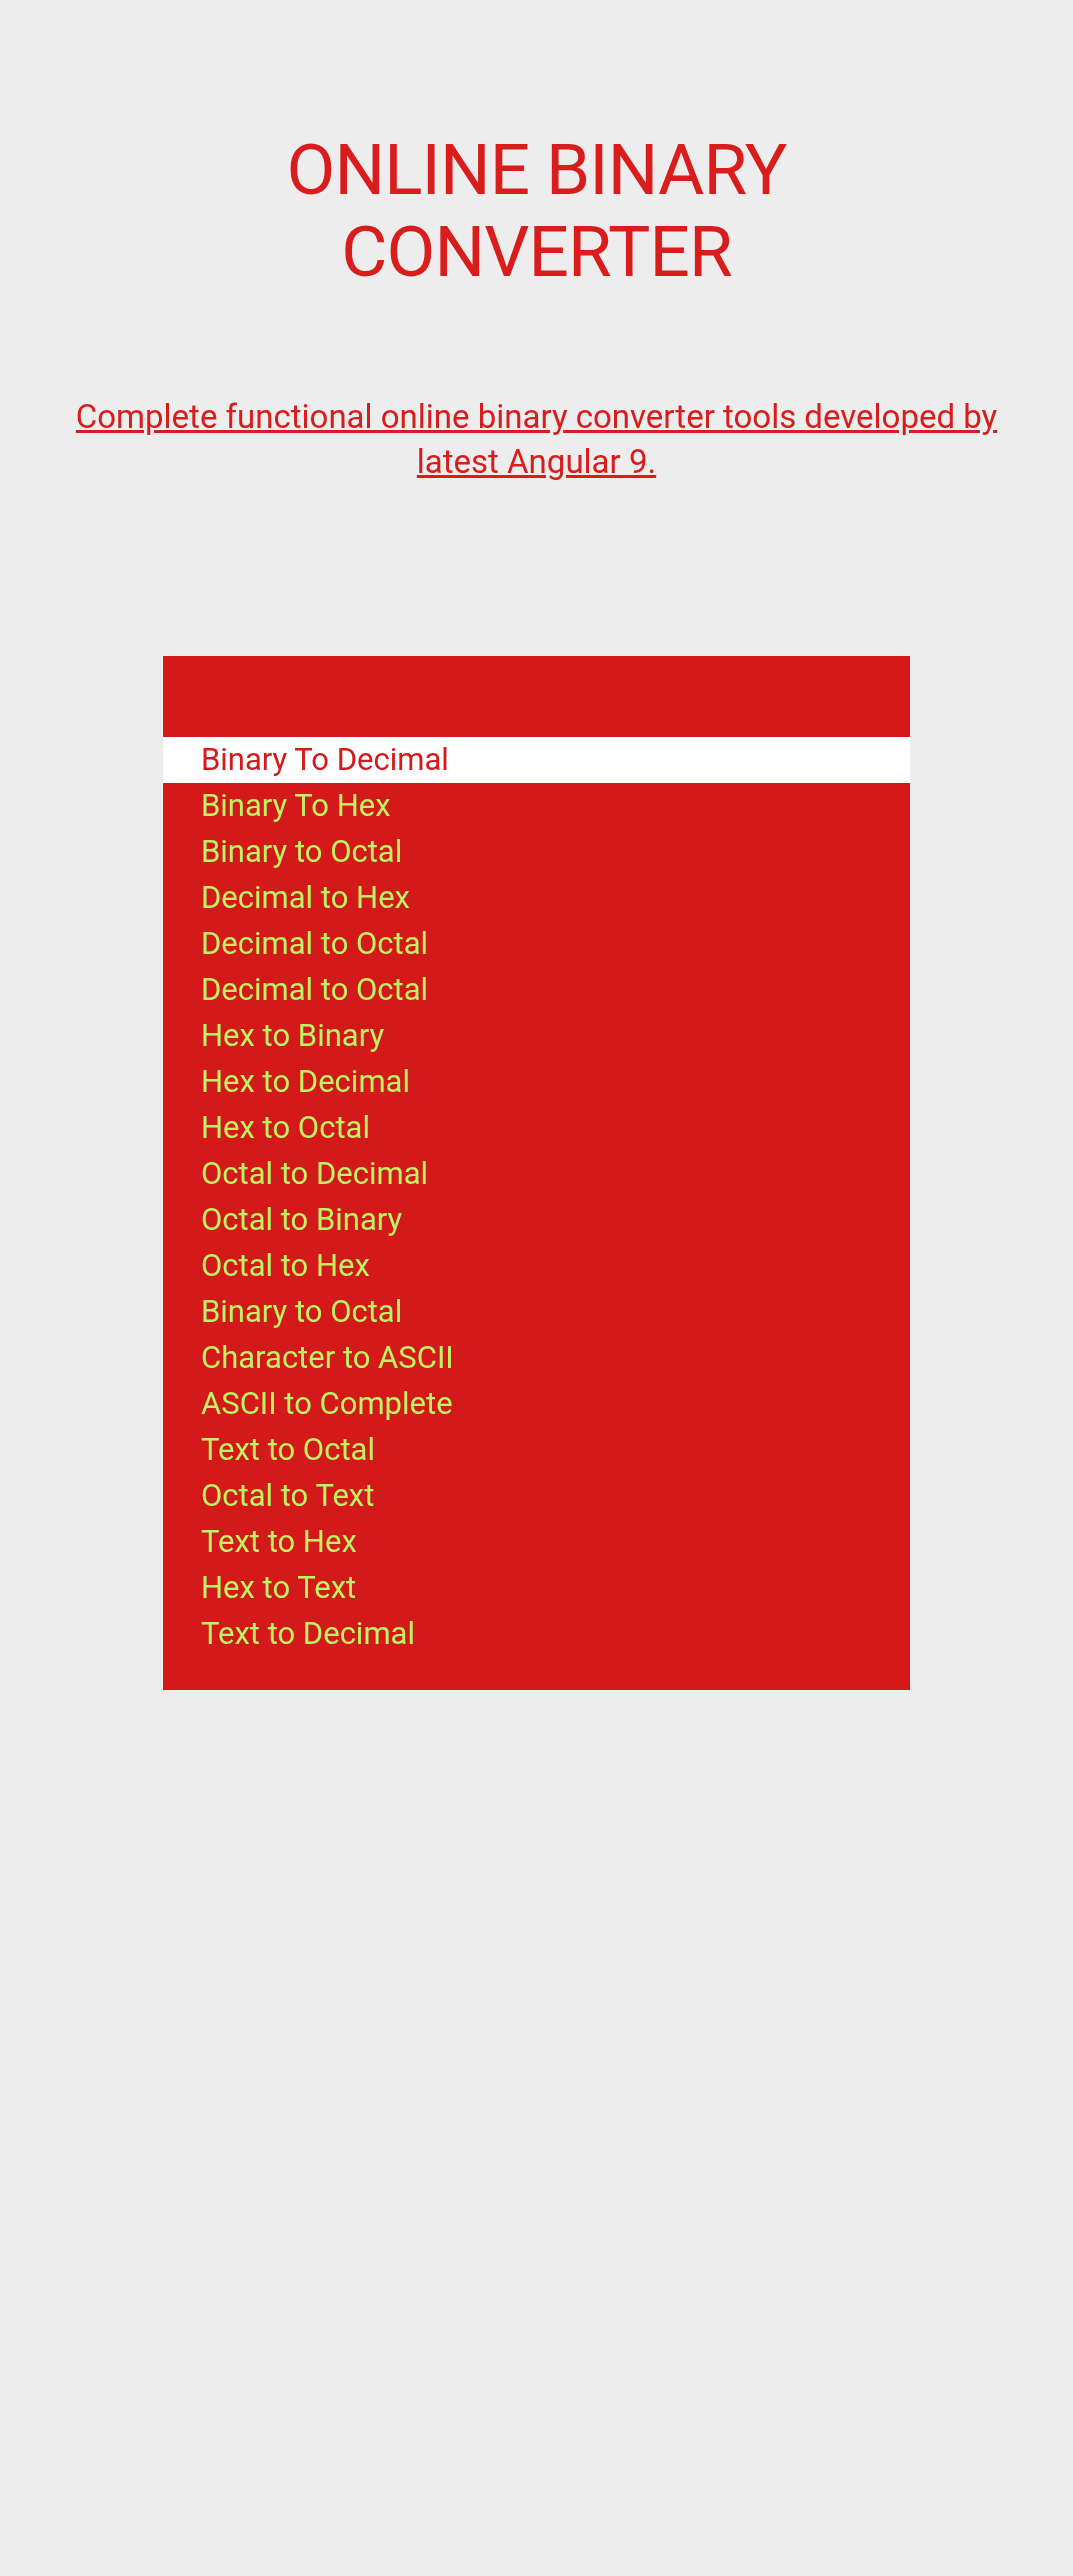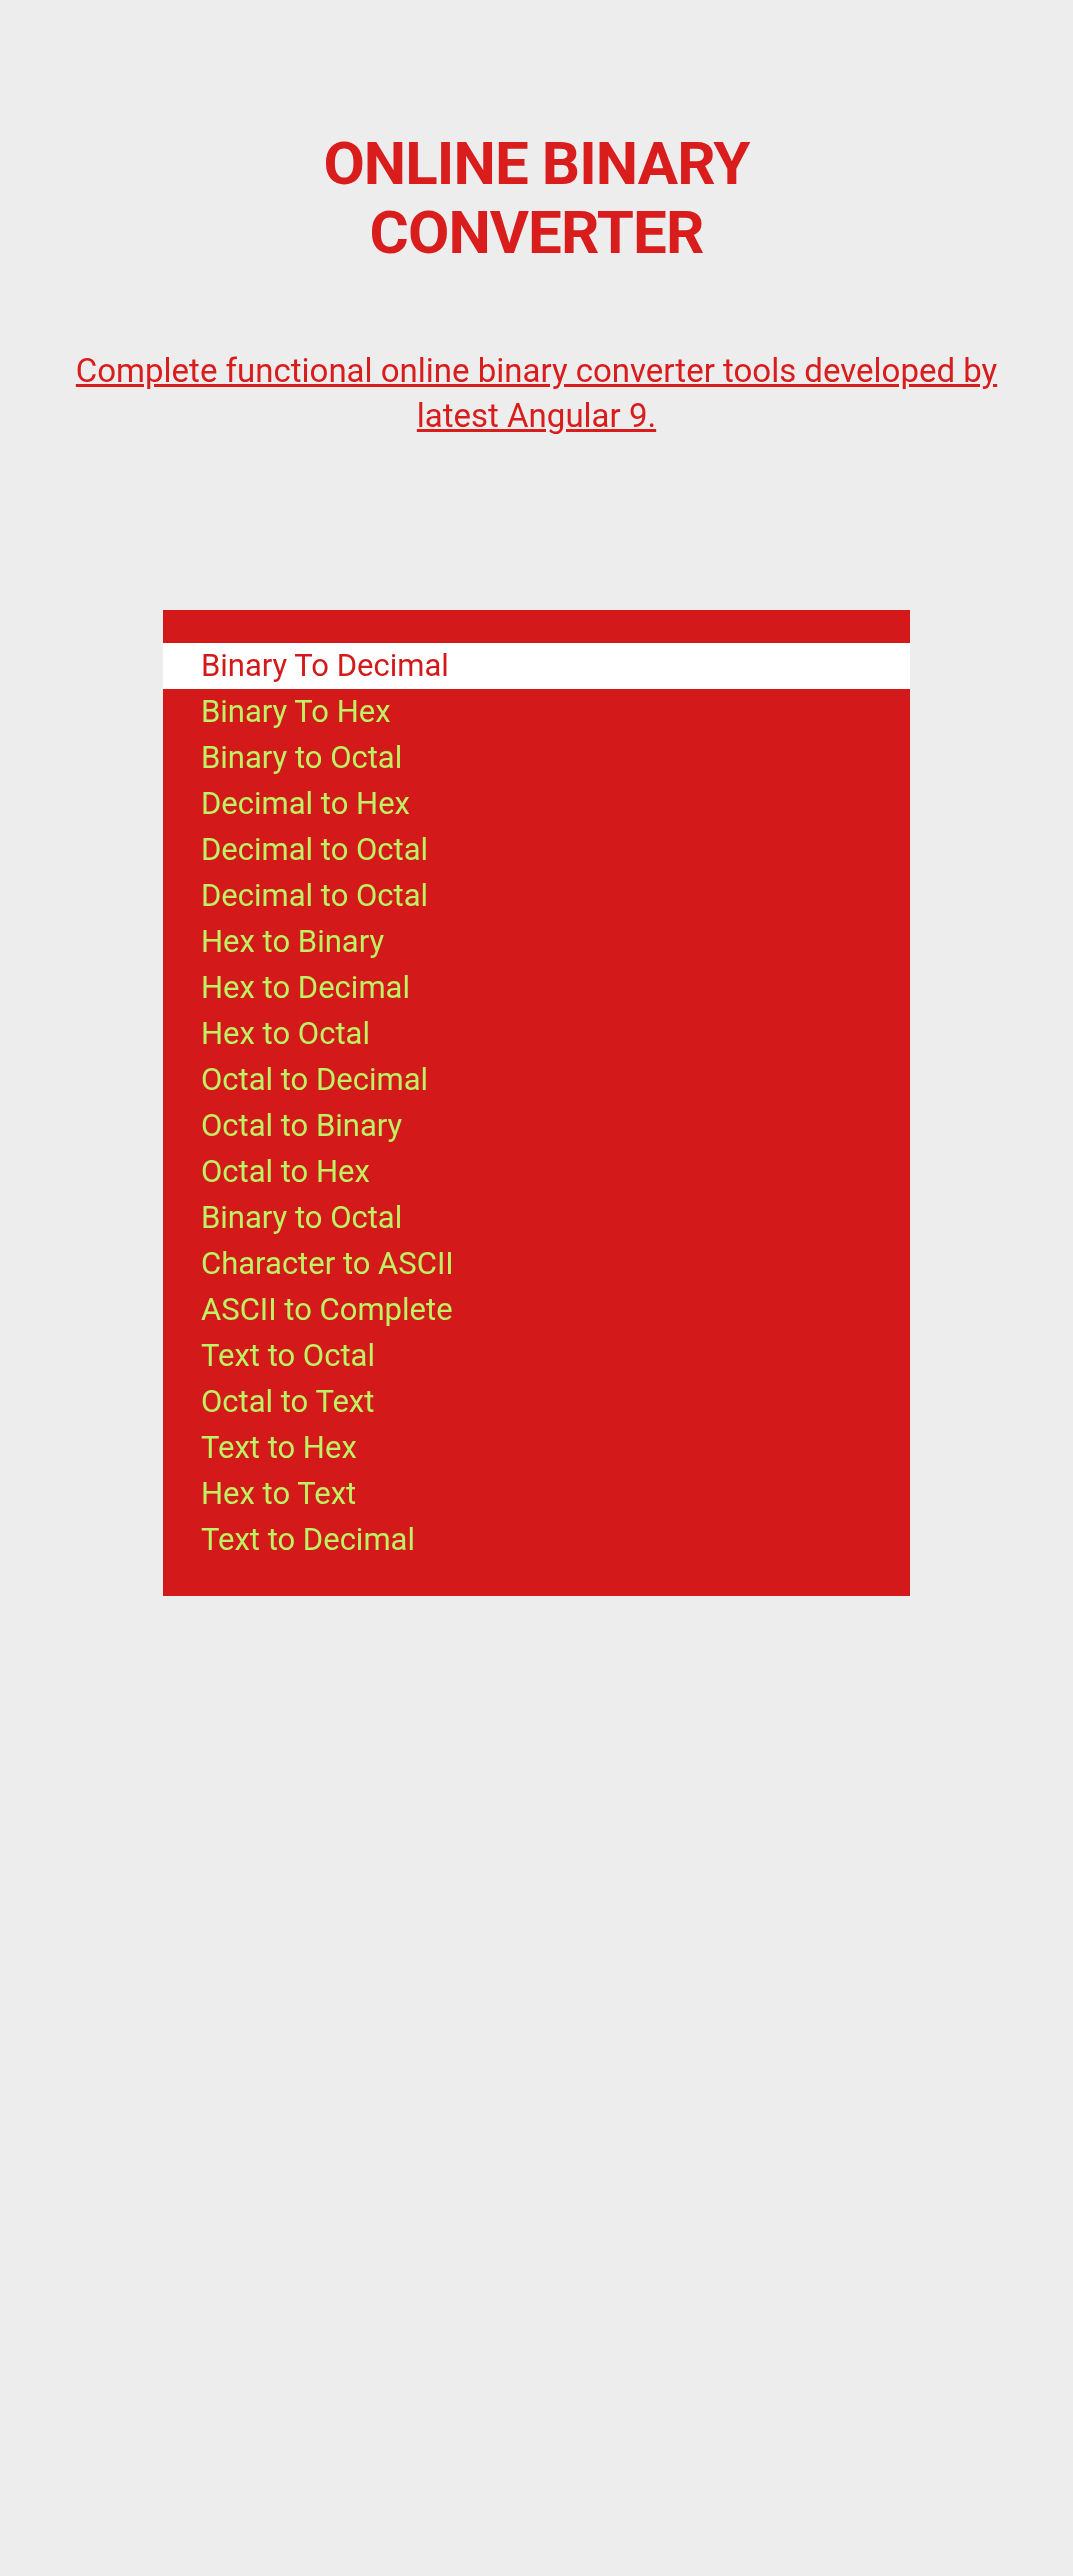--- a/index.html
+++ b/index.html
@@ -8,46 +8,47 @@
     height: 2576px;
     background: #EDEDED;
     font-family: -apple-system, BlinkMacSystemFont, "Segoe UI", Roboto, "Helvetica Neue", Arial, sans-serif;
   }
   .page {
     width: 1073px;
     padding-top: 129px;
   }
   .title {
     color: #D91C1C;
-    font-size: 60px;
-    font-weight: 700;
+    font-size: 71px;
+    font-weight: 400;
     text-align: center;
     line-height: 1.15;
     letter-spacing: -0.9px;
-    margin: 0 52px 82px 52px;
+    margin: 0 52px 103px 52px;
   }
   .subtitle {
     color: #D91C1C;
     font-size: 33px;
     font-weight: 400;
     text-align: center;
     line-height: 1.35;
     margin: 0 52px 172px 52px;
     text-decoration: underline;
   }
   .menu-wrap {
     width: 747px;
     margin: 0 auto;
     background: #D31919;
     padding-top: 33px;
     padding-bottom: 33px;
   }
   .menu {
     display: flex;
     flex-direction: column;
+    margin-top: 48px;
   }
   .menu-item {
     font-size: 31px;
     line-height: 46px;
     padding: 0 38px;
     color: #bef264;
     white-space: nowrap;
     cursor: pointer;
   }
   .menu-item.selected {

